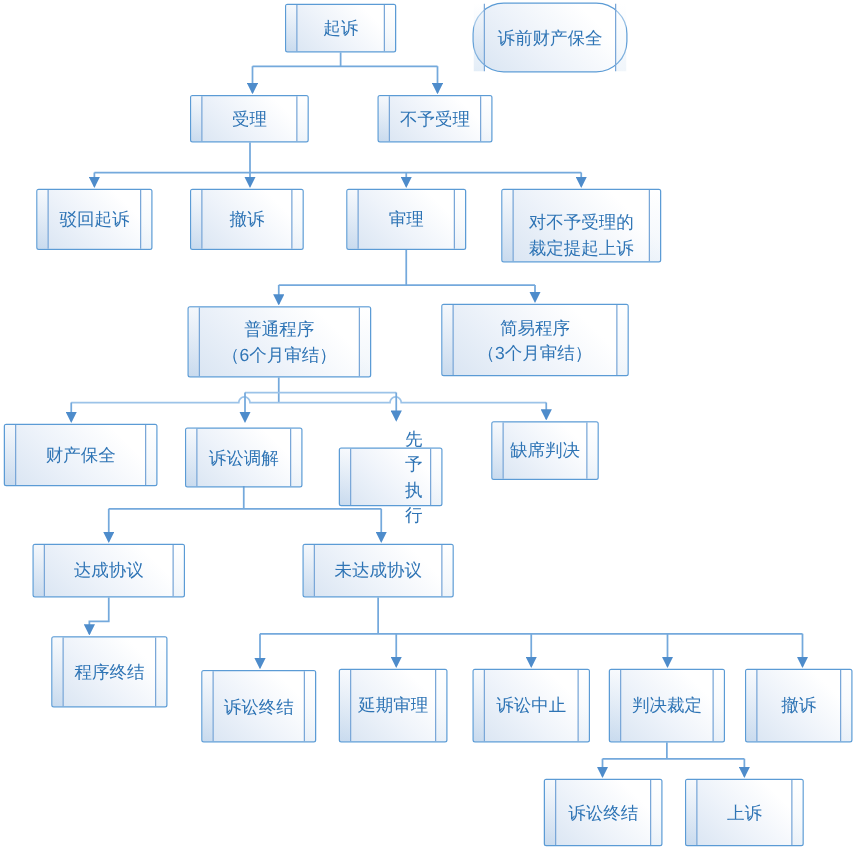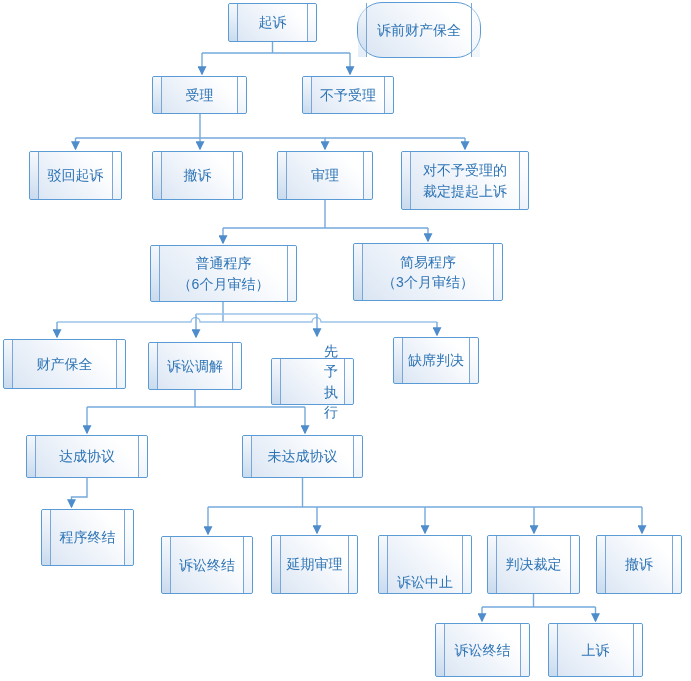--- a/index.html
+++ b/index.html
@@ -77,40 +77,40 @@
     <path class="shaft" d="M642,507 V533" marker-end="url(#arrow)"></path>
 
     <path class="shaft" d="M533.5,594 V607"></path>
     <path class="shaft" d="M482,607 H595.5"></path>
     <path class="shaft" d="M482,607 V621" marker-end="url(#arrow)"></path>
     <path class="shaft" d="M595.5,607 V621" marker-end="url(#arrow)"></path>
   </svg>
 
   <div id="nodes-layer">
       <div class="node" style="left: 228px; top: 3px; width: 89px; height: 39px;"><span>起诉</span></div>
-      <div class="node" style="left: 357px; top: 2px; width: 124px; height: 56px; border-radius: 25px;"><span>诉前财产保全</span></div>
+      <div class="node" style="left: 378px; top: 2px; width: 124px; height: 56px; border-radius: 25px;"><span>诉前财产保全</span></div>
       <div class="node" style="left: 152px; top: 76px; width: 95px; height: 38px; align-items: center;"><span>受理</span></div>
       <div class="node" style="left: 302px; top: 76px; width: 92px; height: 38px;"><span>不予受理</span></div>
       <div class="node" style="left: 29px; top: 151px; width: 93px; height: 49px;"><span>驳回起诉</span></div>
       <div class="node" style="left: 152px; top: 151px; width: 91px; height: 49px;"><span>撤诉</span></div>
       <div class="node" style="left: 277px; top: 151px; width: 96px; height: 49px;"><span>审理</span></div>
-      <div class="node" style="left: 401px; top: 151px; width: 128px; height: 59px;"><span>对不予受理的
+      <div class="node" style="left: 401px; top: 151px; width: 128px; height: 59px; align-items: flex-end;"><span>对不予受理的
 裁定提起上诉</span></div>
       <div class="node" style="left: 150px; top: 245px; width: 147px; height: 57px;"><span>普通程序
 （6个月审结）</span></div>
       <div class="node" style="left: 353px; top: 243px; width: 150px; height: 58px;"><span>简易程序
 （3个月审结）</span></div>
       <div class="node" style="left: 3px; top: 339px; width: 123px; height: 50px;"><span>财产保全</span></div>
       <div class="node" style="left: 148px; top: 342px; width: 94px; height: 48px;"><span>诉讼调解</span></div>
       <div class="node" style="left: 271px; top: 358px; width: 83px; height: 47px; padding-left: 48px;"><span>先予执行</span></div>
       <div class="node" style="left: 393px; top: 337px; width: 86px; height: 47px;"><span>缺席判决</span></div>
       <div class="node" style="left: 26px; top: 435px; width: 122px; height: 43px;"><span>达成协议</span></div>
       <div class="node" style="left: 242px; top: 435px; width: 121px; height: 43px;"><span>未达成协议</span></div>
       <div class="node" style="left: 25px; top: 509px; width: 93px; height: 57px; margin-left: 16px;"><span>程序终结</span></div>
       <div class="node" style="left: 161px; top: 536px; width: 92px; height: 58px;"><span>诉讼终结</span></div>
       <div class="node" style="left: 271px; top: 535px; width: 87px; height: 59px;"><span>延期审理</span></div>
-      <div class="node" style="left: 378px; top: 535px; width: 94px; height: 59px; align-items: flex-end;"><span>诉讼中止</span></div>
+      <div class="node" style="left: 378px; top: 535px; width: 94px; height: 59px;"><span>诉讼中止</span></div>
       <div class="node" style="left: 487px; top: 535px; width: 93px; height: 59px;"><span>判决裁定</span></div>
       <div class="node" style="left: 596px; top: 535px; width: 86px; height: 59px;"><span>撤诉</span></div>
       <div class="node" style="left: 435px; top: 623px; width: 95px; height: 54px;"><span>诉讼终结</span></div>
       <div class="node" style="left: 548px; top: 623px; width: 95px; height: 54px;"><span>上诉</span></div>
     </div>
 </div>
 
 </body></html>

